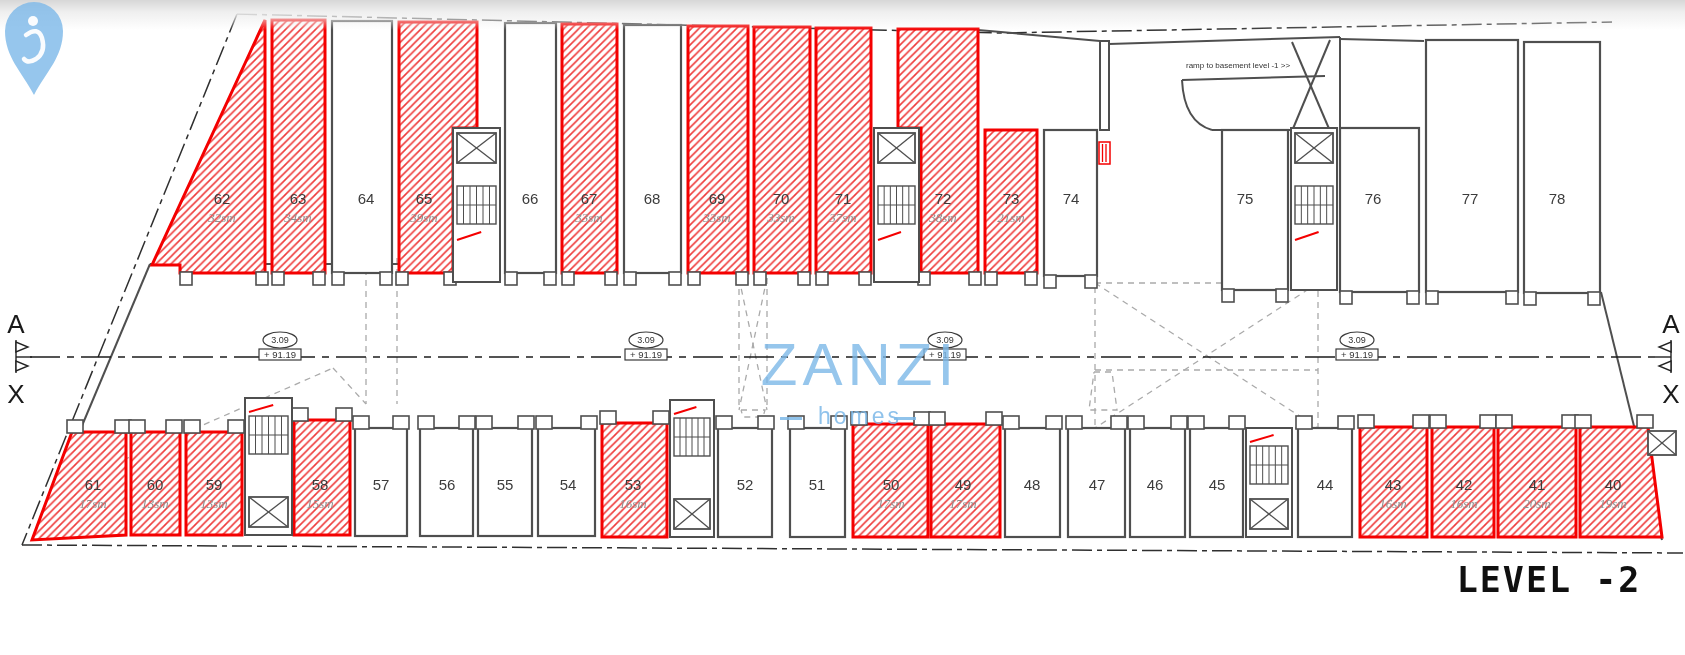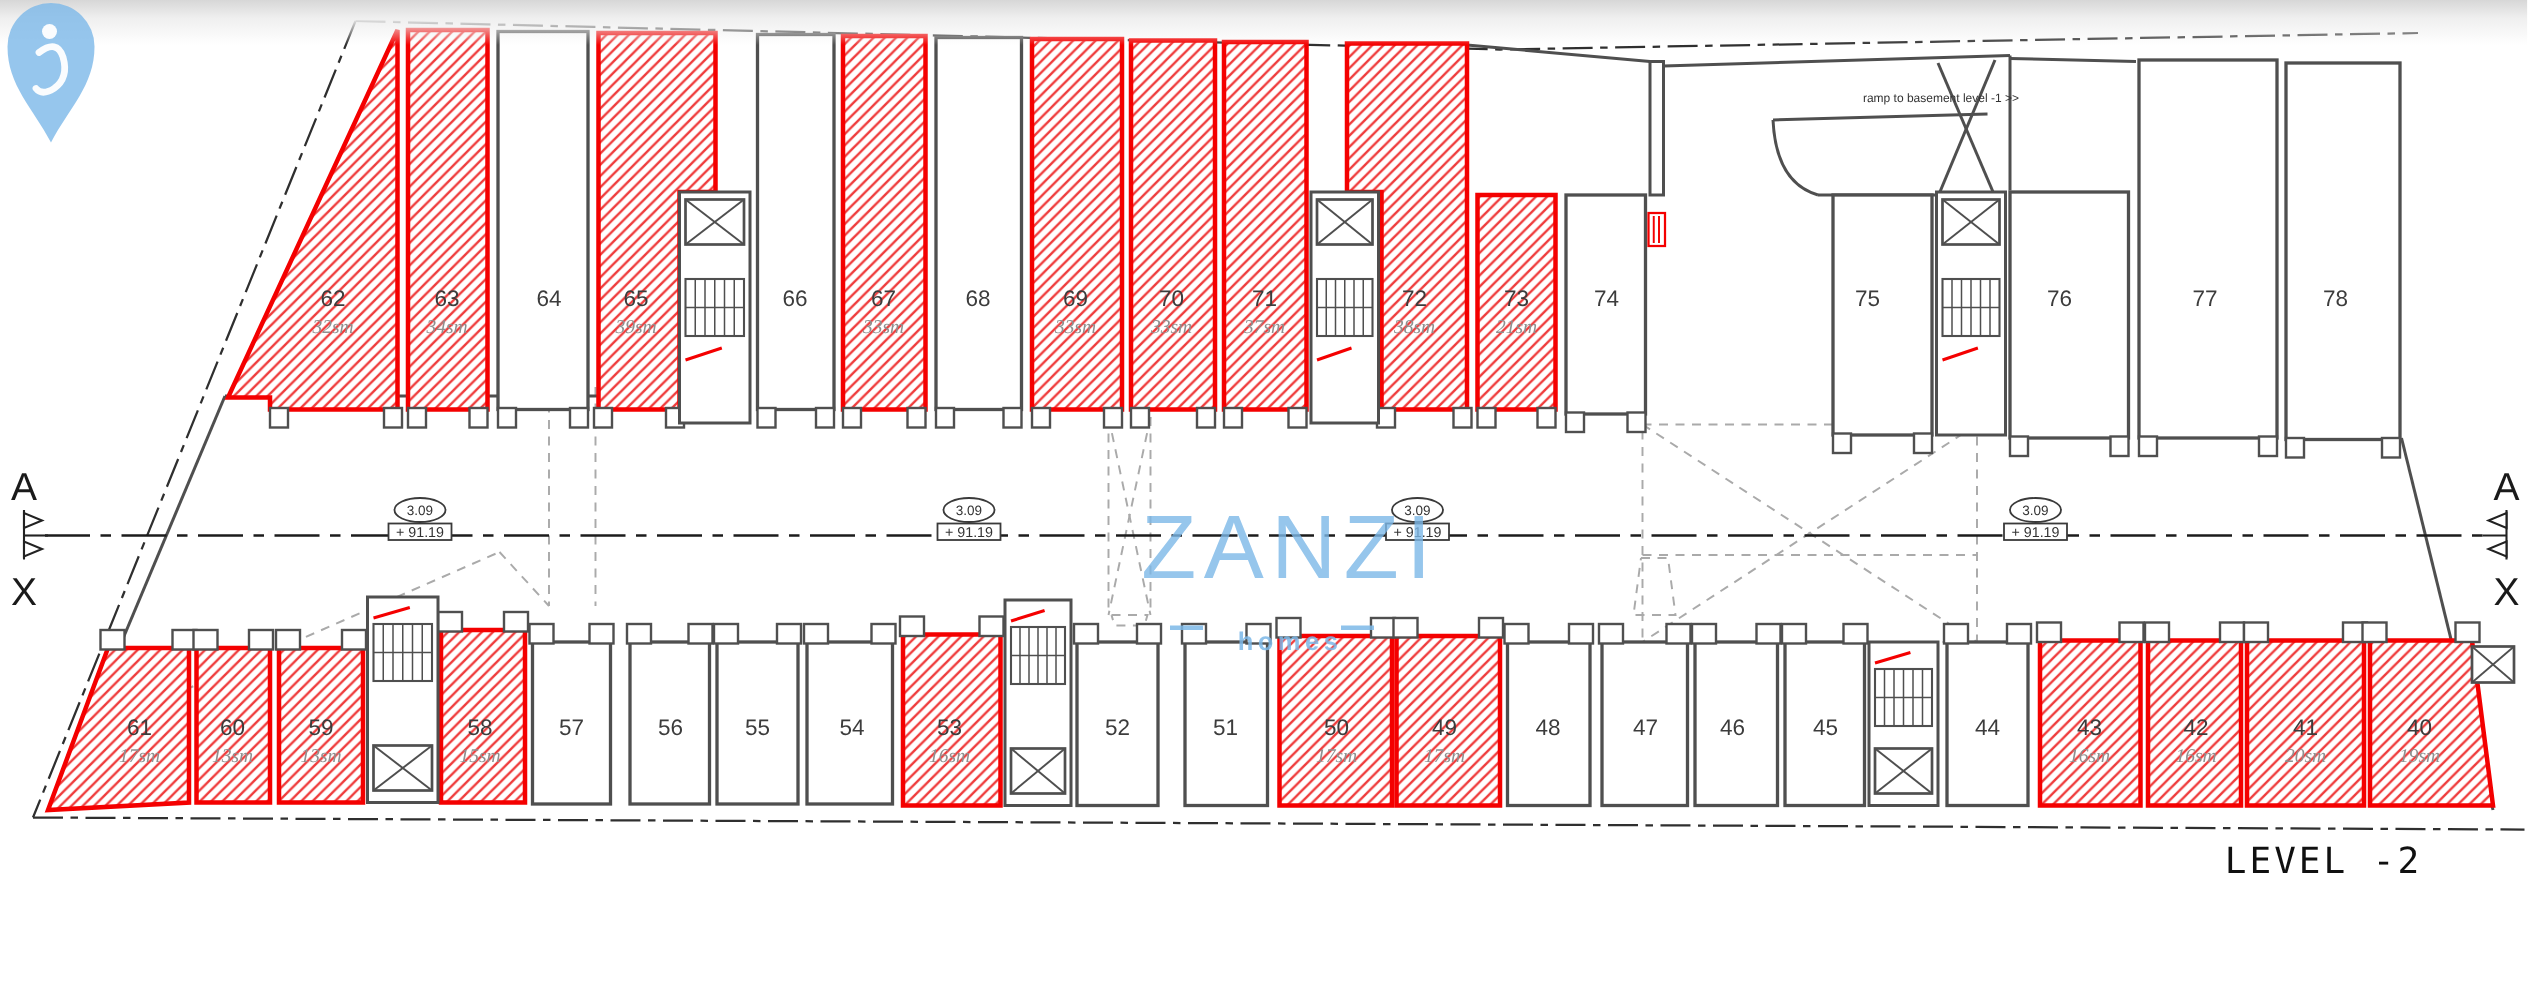--- a/index.html
+++ b/index.html
@@ -7,28 +7,28 @@
     --text:#3c3c3c; --sizetext:#8f8f8f; --logo:#7cb8e8; --line:#2f2f2f;
     --bg:#ffffff;
   }
   html,body{margin:0;padding:0;background:var(--bg);}
   .stage{position:relative;width:1685px;height:655px;background:var(--bg);overflow:hidden;
          font-family:"Liberation Sans",sans-serif;}
   .stage svg{position:absolute;left:0;top:0;}
   .topfade{position:absolute;left:0;top:0;width:1685px;height:30px;
            background:linear-gradient(180deg,#d7d7d7 0%,#efefef 40%,rgba(255,255,255,0) 100%);}
   .level-label{position:absolute;left:1436px;top:560px;width:226px;text-align:center;
-    font-family:"DejaVu Sans Mono",monospace;font-size:24px;letter-spacing:2px;color:#101010;}
-  .ramp-note{position:absolute;left:1186px;top:61px;width:160px;text-align:right;
+    font-family:"DejaVu Sans Mono",monospace;font-size:35px;letter-spacing:2px;color:#101010;font-weight:bold;}
+  .ramp-note{position:absolute;left:1186px;top:61px;width:160px;text-align:left;
     font-size:8px;color:#333;}
   .logo-pin{position:absolute;left:809px;top:222px;width:68px;height:98px;}
   .logo-brand{position:absolute;left:752px;top:334px;width:216px;height:62px;line-height:62px;
     text-align:center;font-size:60px;letter-spacing:5px;color:var(--logo);opacity:.8;font-weight:400;}
-  .logo-sub{position:absolute;left:752px;top:418px;width:216px;text-align:center;
-    font-size:17px;letter-spacing:3px;color:var(--logo);opacity:.85;font-weight:bold;}
+  .logo-sub{position:absolute;left:752px;top:403px;width:216px;text-align:center;
+    font-size:23px;letter-spacing:3px;color:var(--logo);opacity:.85;}
   .logo-dash{position:absolute;top:417px;width:22px;height:3px;background:var(--logo);opacity:.85;}
   .logo-dash.l{left:780px;} .logo-dash.r{left:894px;}
 </style>
 </head>
 <body>
 
 <div class="stage">
   <svg id="plan" width="1685" height="655" viewBox="0 0 1685 655">
       <defs>
         <pattern id="hatch" patternUnits="userSpaceOnUse" width="7.5" height="7.5">

